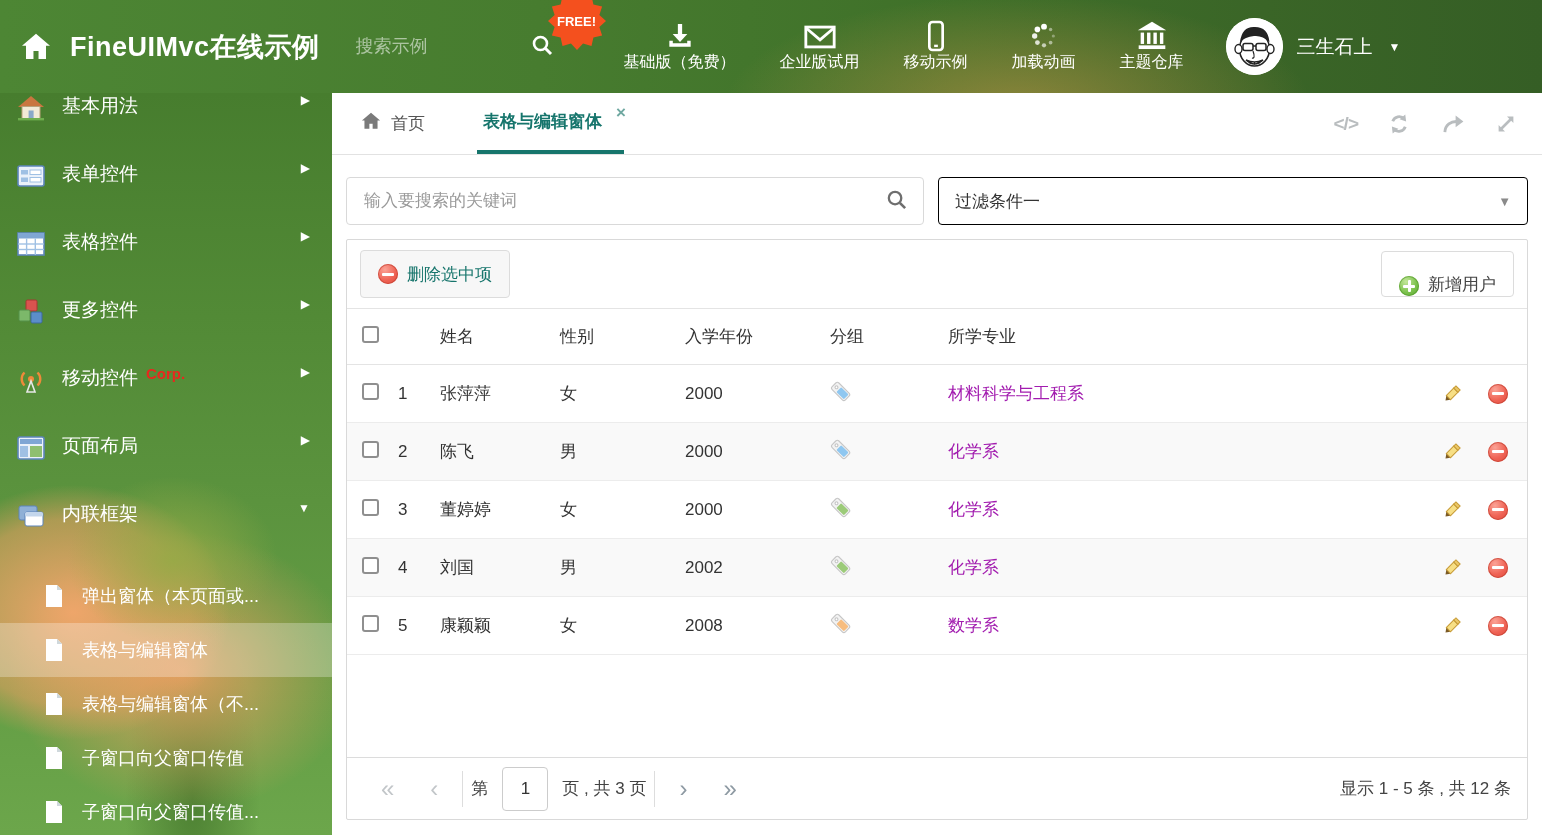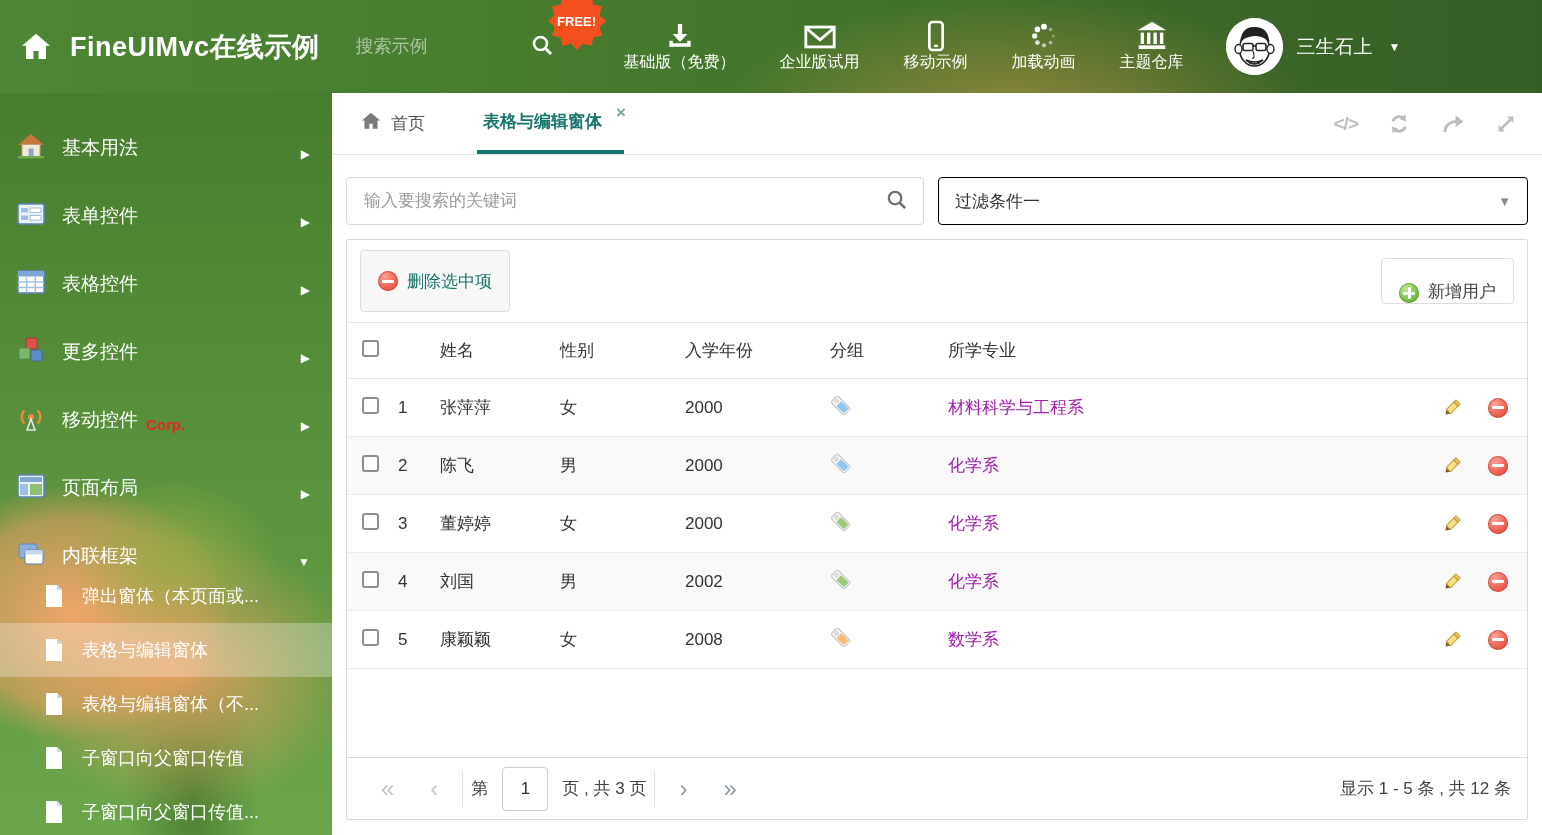--- a/index.html
+++ b/index.html
@@ -43,21 +43,21 @@
   
   .sidebar {
     width:332px; flex:0 0 332px; color:#fff; overflow:hidden;
     background:
       radial-gradient(150px 120px at 52% 63%, rgba(150,170,70,.9), transparent 70%),
       radial-gradient(210px 170px at 22% 70%, rgba(244,166,108,.95), rgba(240,160,100,.55) 55%, transparent 75%),
       radial-gradient(250px 200px at 55% 78%, rgba(242,162,100,.85), transparent 70%),
       radial-gradient(90px 260px at 58% 95%, rgba(70,120,45,.8), transparent 75%),
       linear-gradient(180deg,#477d2e 0%,#528a36 30%,#5b933e 55%,#649e45 80%,#6ca64b 100%);
   }
-  .side-item { height:68px; display:flex; align-items:flex-end; padding:0 22px 0 16px;
+  .side-item { height:68px; display:flex; align-items:flex-start; padding:0 22px 0 16px;
     font-size:19px; cursor:pointer; }
   .side-item .sico { width:30px; height:30px; margin-right:16px; flex:0 0 30px; }
   .side-item .arrow { margin-left:auto; font-size:12px; }
   .side-badge { color:#e8281e; font-size:15px; margin-left:8px; font-weight:bold; }
   .side-sub { height:54px; display:flex; align-items:center; padding-left:42px;
     font-size:18px; cursor:pointer; }
   .side-sub .sico { width:24px; height:24px; margin-right:16px; flex:0 0 24px; }
   .side-sub.selected { background:rgba(255,255,255,.28); }
 
   
@@ -83,21 +83,21 @@
   .search-box input::placeholder { color:#9a9a9a; }
   .dropdown { flex:1; border:1px solid #000000; border-radius:4px; display:flex;
     align-items:center; padding:0 16px; font-size:17px; color:#333; cursor:pointer; }
   .dropdown .caret { margin-left:auto; color:#8a8a8a; font-size:13px; }
 
   .grid-panel { flex:1; border:1px solid #d9d9d9; border-radius:2px; display:flex;
     flex-direction:column; min-height:0; }
   .grid-toolbar { padding:10px 13px; display:flex; align-items:center; }
   .btn { display:flex; align-items:center; gap:9px; border:1px solid #dcdcdc;
     border-radius:4px; font-size:17px; cursor:pointer; padding:0 17px; }
-  .btn-delete { height:62px; background:#f7f7f7; color:#17756c; }
+  .btn-delete { height:48px; background:#f7f7f7; color:#17756c; }
   .btn-add { height:46px; background:#fff; color:#444; margin-left:auto;align-items:flex-end; }
 
   .circle-minus, .circle-plus { width:20px; height:20px; border-radius:50%; position:relative;
     flex:0 0 20px; }
   .circle-minus { background:radial-gradient(circle at 35% 28%, #fba396, #ef6355 55%, #de4a3b);
     box-shadow:inset 0 0 0 1px rgba(190,60,45,.6); }
   .circle-minus::after { content:""; position:absolute; left:4px; right:4px; top:8.5px;
     height:3px; background:#fff; border-radius:1px; }
   .circle-plus { background:radial-gradient(circle at 35% 28%, #c4e79b, #7cc24d 55%, #56a52e);
     box-shadow:inset 0 0 0 1px rgba(80,150,40,.6); }

